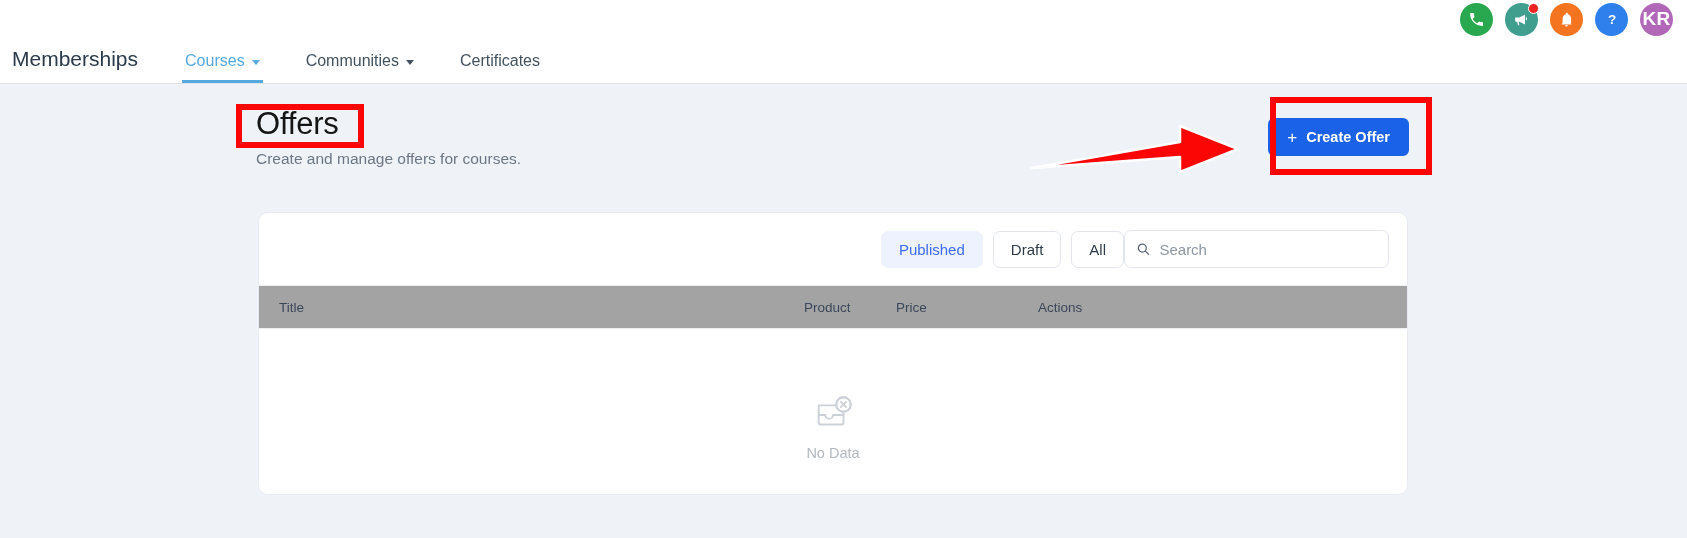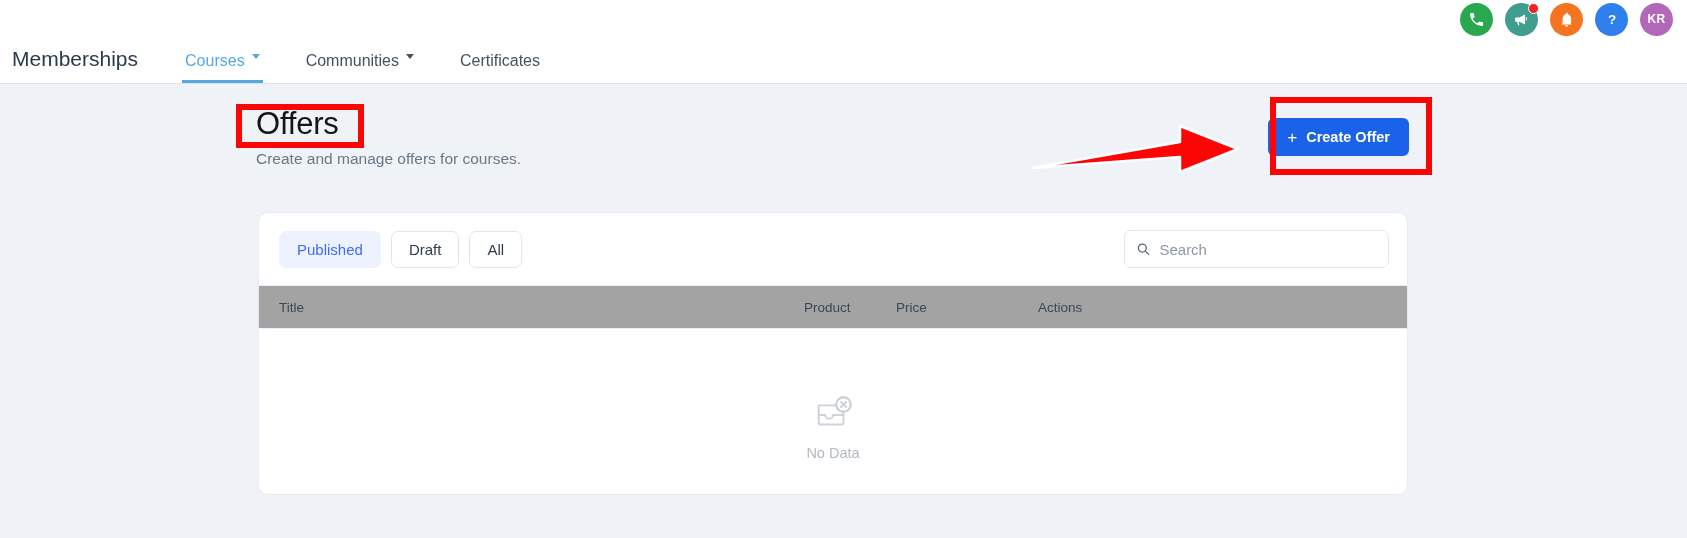--- a/index.html
+++ b/index.html
@@ -50,21 +50,21 @@
   }
 
   .circle-icon svg { display: block; }
 
   .icon-phone     { background: #2aa84f; }
   .icon-megaphone { background: #3f9e8e; }
   .icon-bell      { background: #f4741f; }
   .icon-help      { background: #2f80ed; }
   .icon-avatar    {
     background: #b268b8;
-    font-size: 12px;
+    font-size: 19px;
     font-weight: 700;
     letter-spacing: .3px;
   }
 
   .badge-dot {
     position: absolute;
     top: 0px;
     right: -1px;
     width: 11px;
     height: 11px;
@@ -86,21 +86,21 @@
 
   .brand {
     font-size: 21px;
     color: #2b3a4a;
     padding: 0 16px 12px 12px;
     white-space: nowrap;
   }
 
   .navitem {
     display: flex;
-    align-items: flex-start;
+    align-items: center;
     gap: 7px;
     font-size: 16px;
     color: #44525f;
     padding: 0 15px 13px 15px;
     white-space: nowrap;
     position: relative;
   }
 
   .navitem.active { color: #55a8e0; }
 
@@ -206,21 +206,21 @@
     background: #ffffff;
     border: 1px solid #e8ecf1;
     border-radius: 10px;
     overflow: hidden;
   }
 
   .card-toolbar {
     height: 72px;
     display: flex;
     align-items: center;
-    justify-content: space-between;
+    justify-content: flex-end;
     padding: 0 18px 0 20px;
   }
 
   .filters { display: flex; gap: 10px; }
 
   .filter-chip {
     height: 37px;
     min-width: 44px;
     padding: 0 17px;
     border-radius: 7px;

